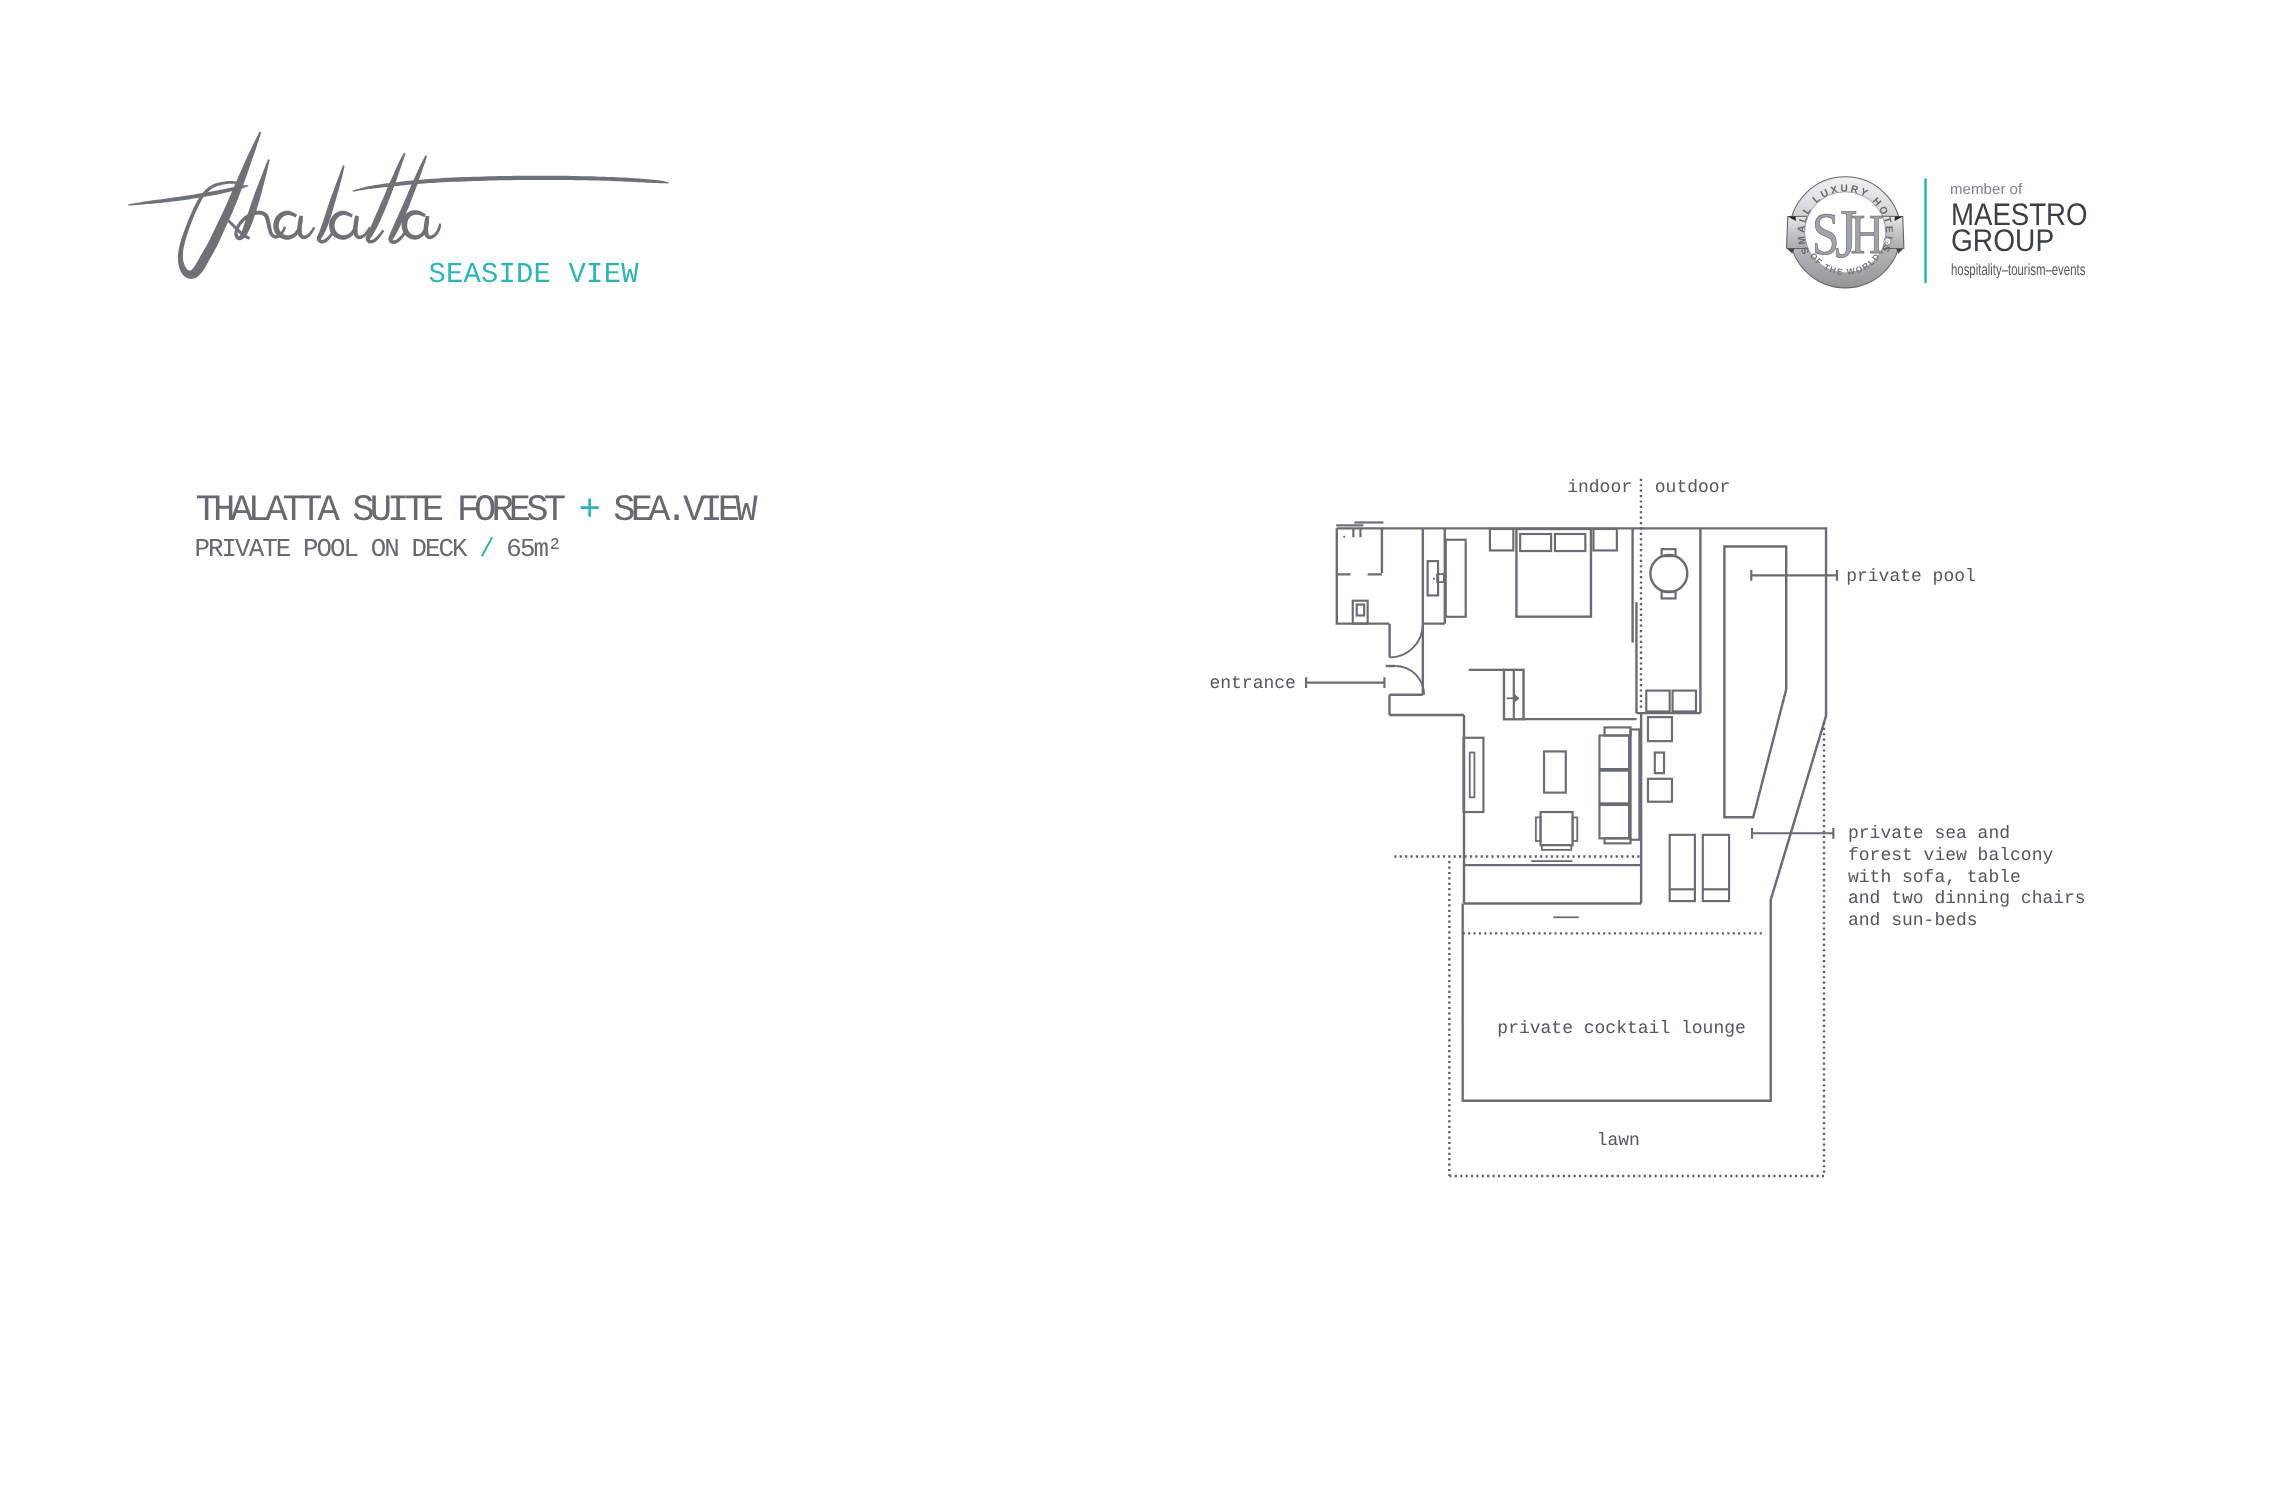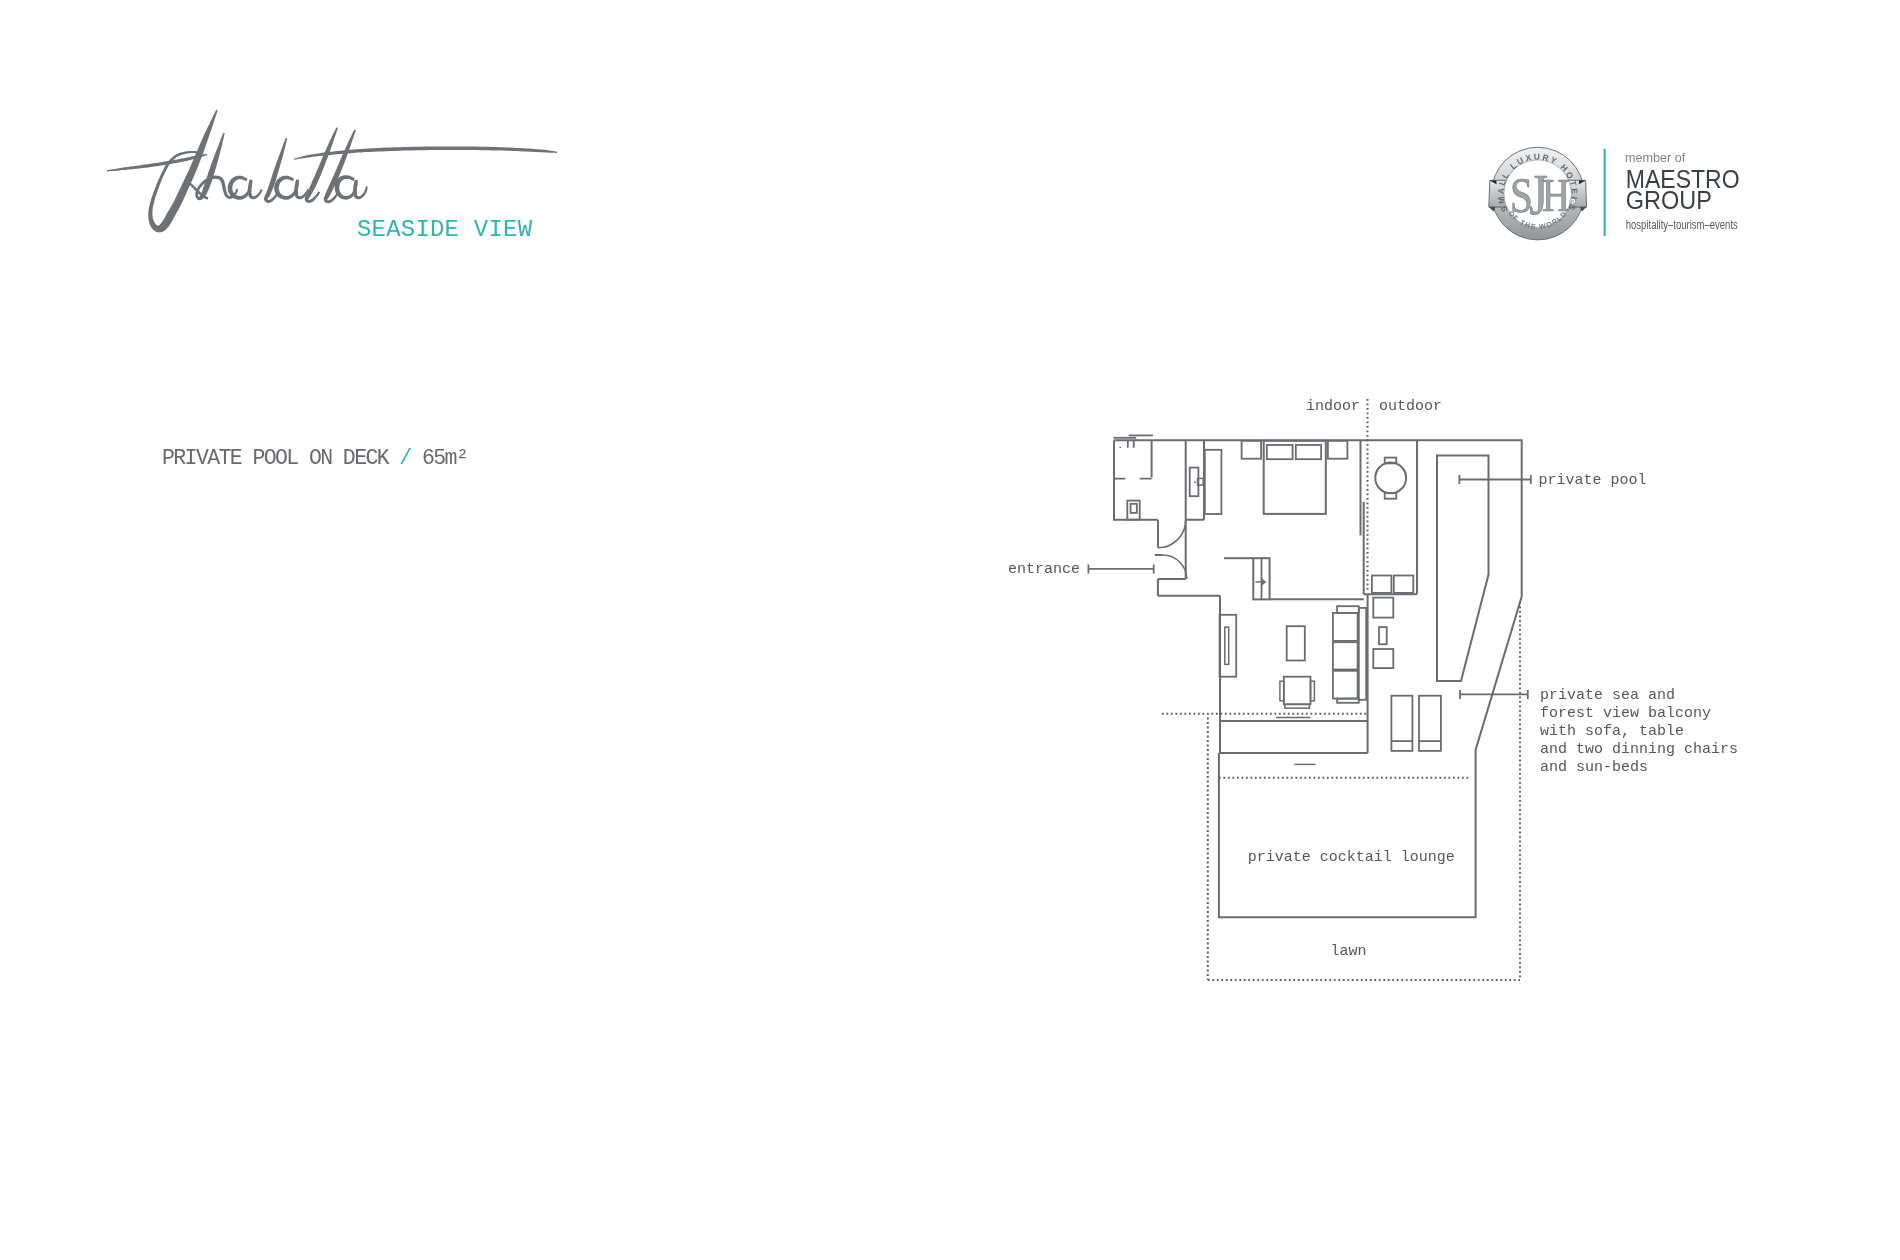--- a/index.html
+++ b/index.html
@@ -78,20 +78,21 @@
   </svg>
 
   <svg class="abs" style="left:1600px;top:140px" width="200" height="100" viewBox="1600 140 200 100">
     <rect x="1603.6" y="148.6" width="2" height="87.4" fill="#1fb4b8"></rect>
     <text x="1625" y="161.5" font-size="12.6" fill="#7f8388" font-family="Liberation Sans, sans-serif">member of</text>
     <text x="1625.8" y="187.8" font-size="26" fill="#3a3f46" font-family="Liberation Sans, sans-serif" textLength="113.8" lengthAdjust="spacingAndGlyphs">MAESTRO</text>
     <text x="1625.8" y="209.2" font-size="26" fill="#3a3f46" font-family="Liberation Sans, sans-serif" textLength="86" lengthAdjust="spacingAndGlyphs">GROUP</text>
     <text x="1625.8" y="229" font-size="13.5" fill="#55585c" font-family="Liberation Sans, sans-serif" textLength="112" lengthAdjust="spacingAndGlyphs">hospitality–tourism–events</text>
   </svg>
 
+  <div id="title1">THALATTA SUITE FOREST <span class="teal">+</span> SEA.VIEW</div>
   <div id="title2">PRIVATE POOL ON DECK <span class="teal">/</span> 65m²</div>
 
   <svg class="abs" style="left:980px;top:393px" width="820" height="600" viewBox="980 393 820 600">
     <g stroke="#696c71" stroke-width="2" fill="none">
 
       <path d="M1114,440.3 H1521.7 V596.5 L1475.6,750 V917.3 H1218.9 V752.9"></path>
       <path d="M1114,440.3 V519.7 H1157.5"></path>
 
       <path d="M1128.6,435.4 H1152.9" stroke-width="1.8"></path>
       <path d="M1113.5,437.8 H1136.2" stroke-width="1.8"></path>

